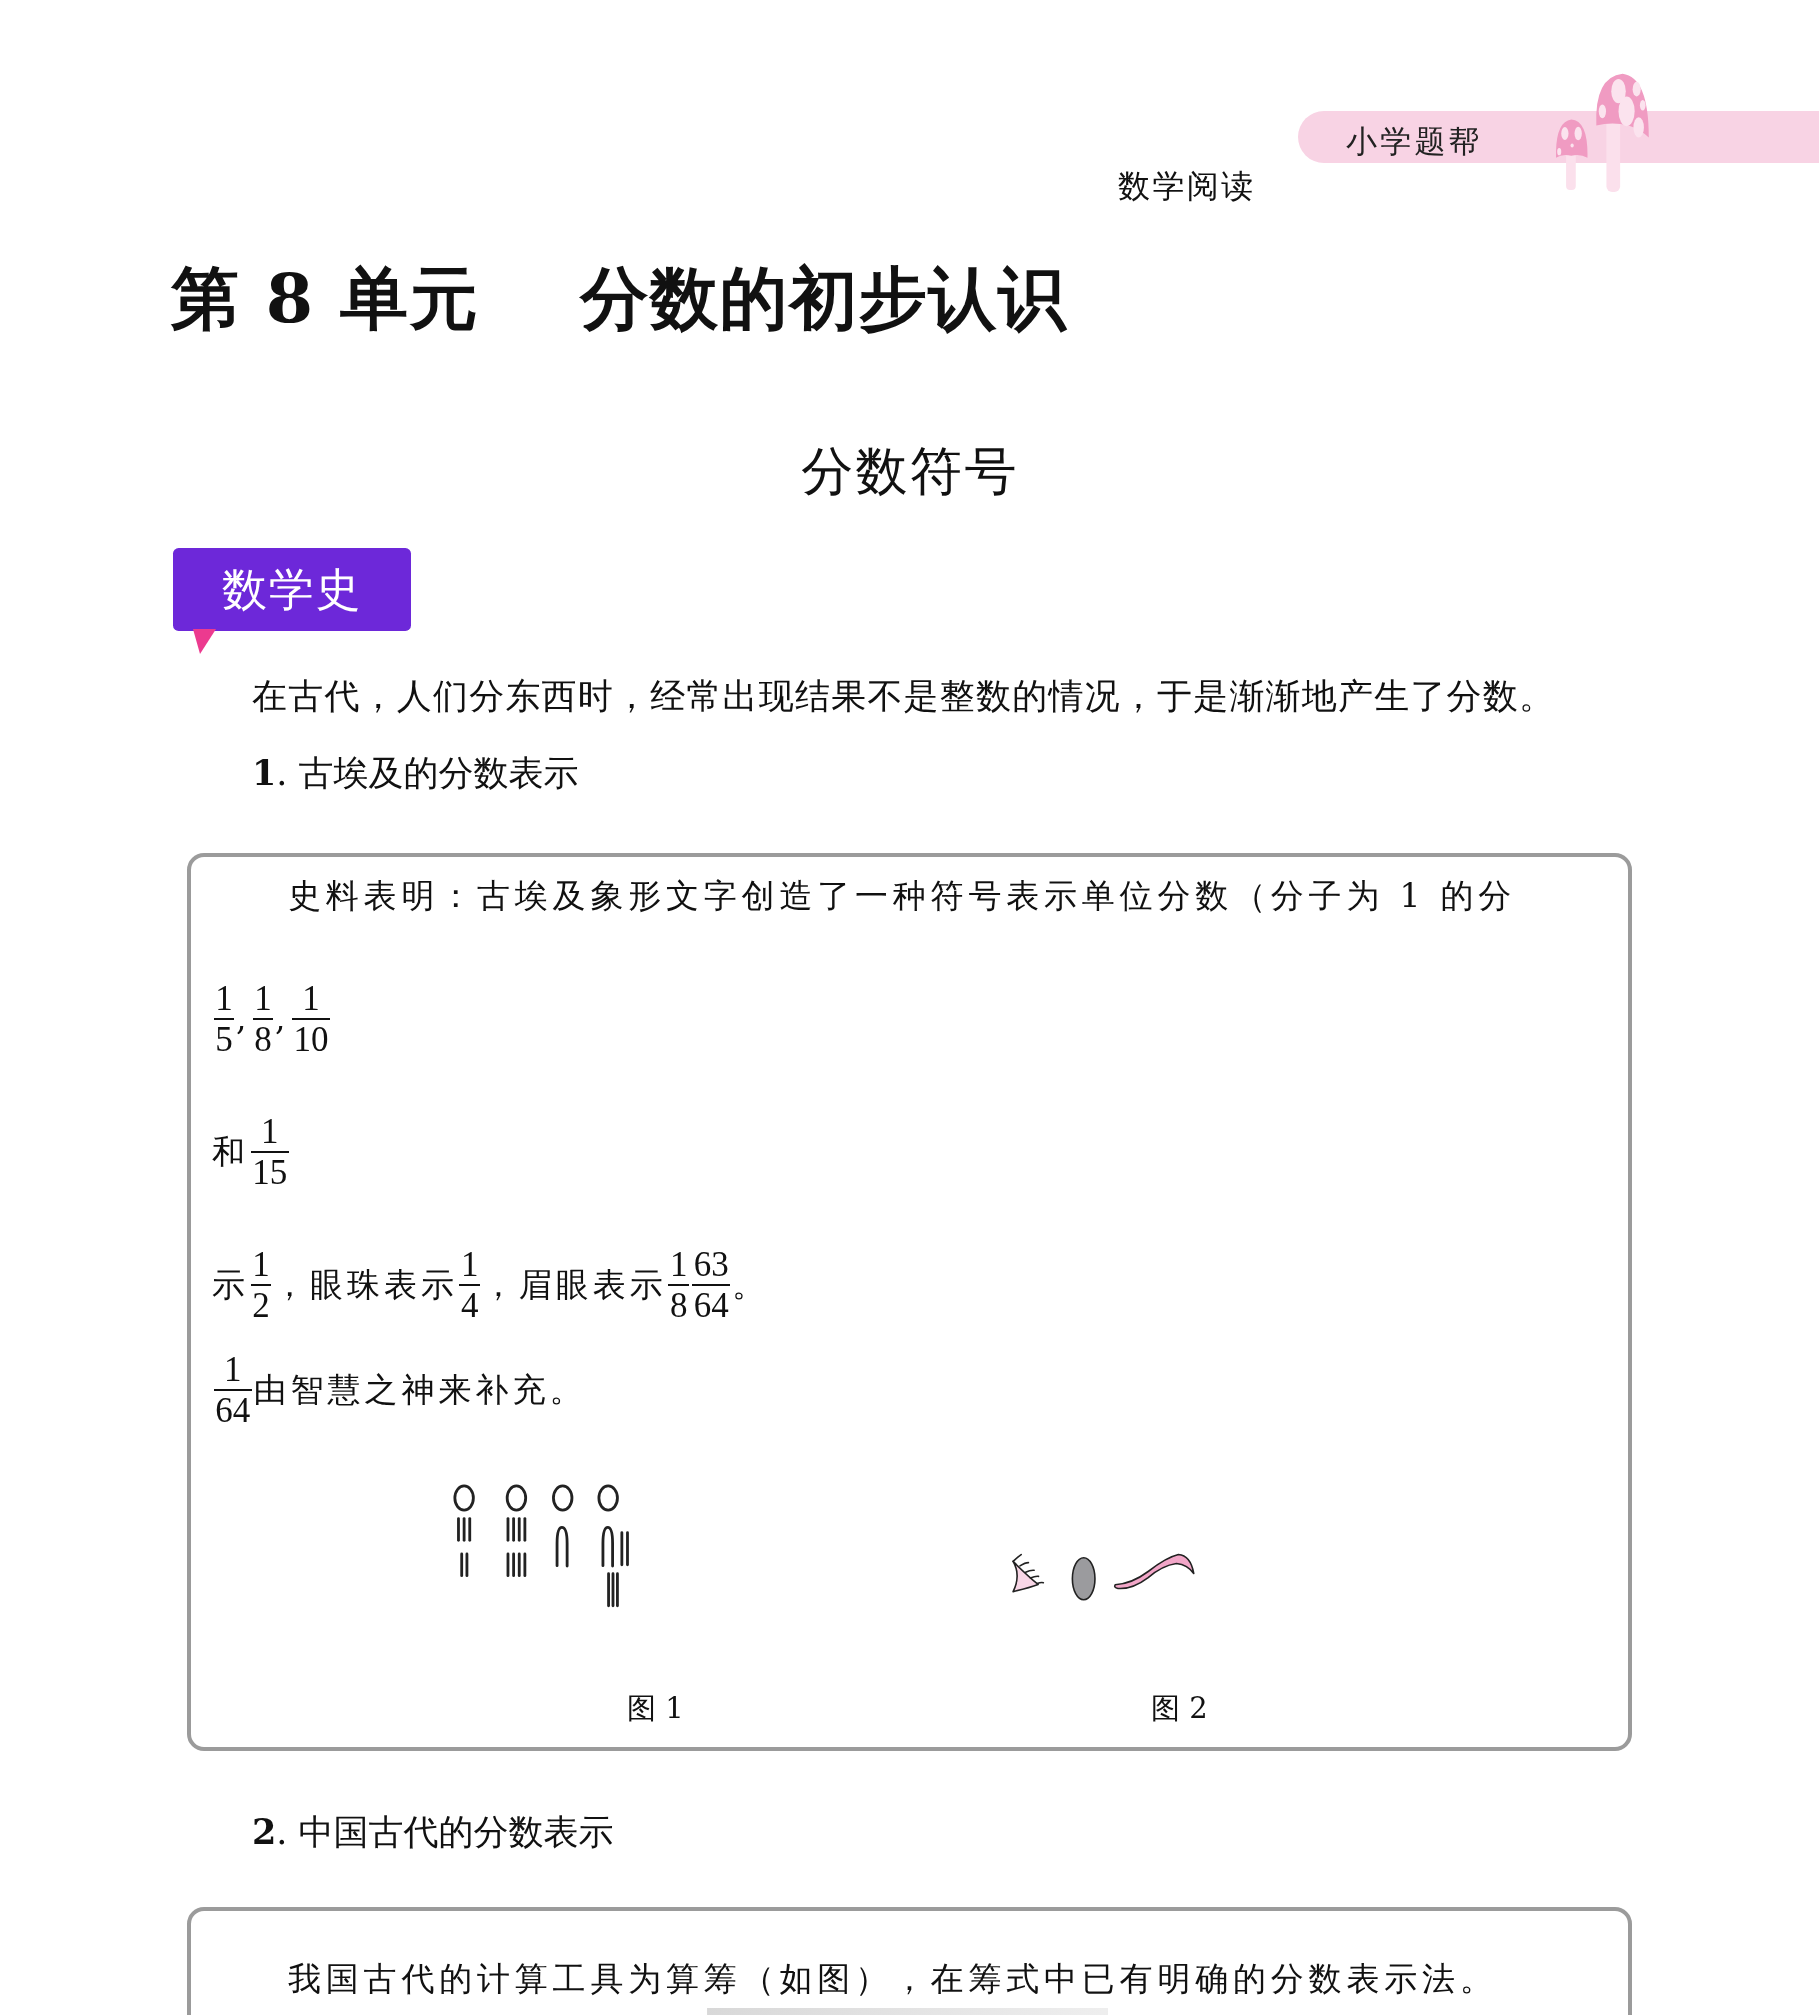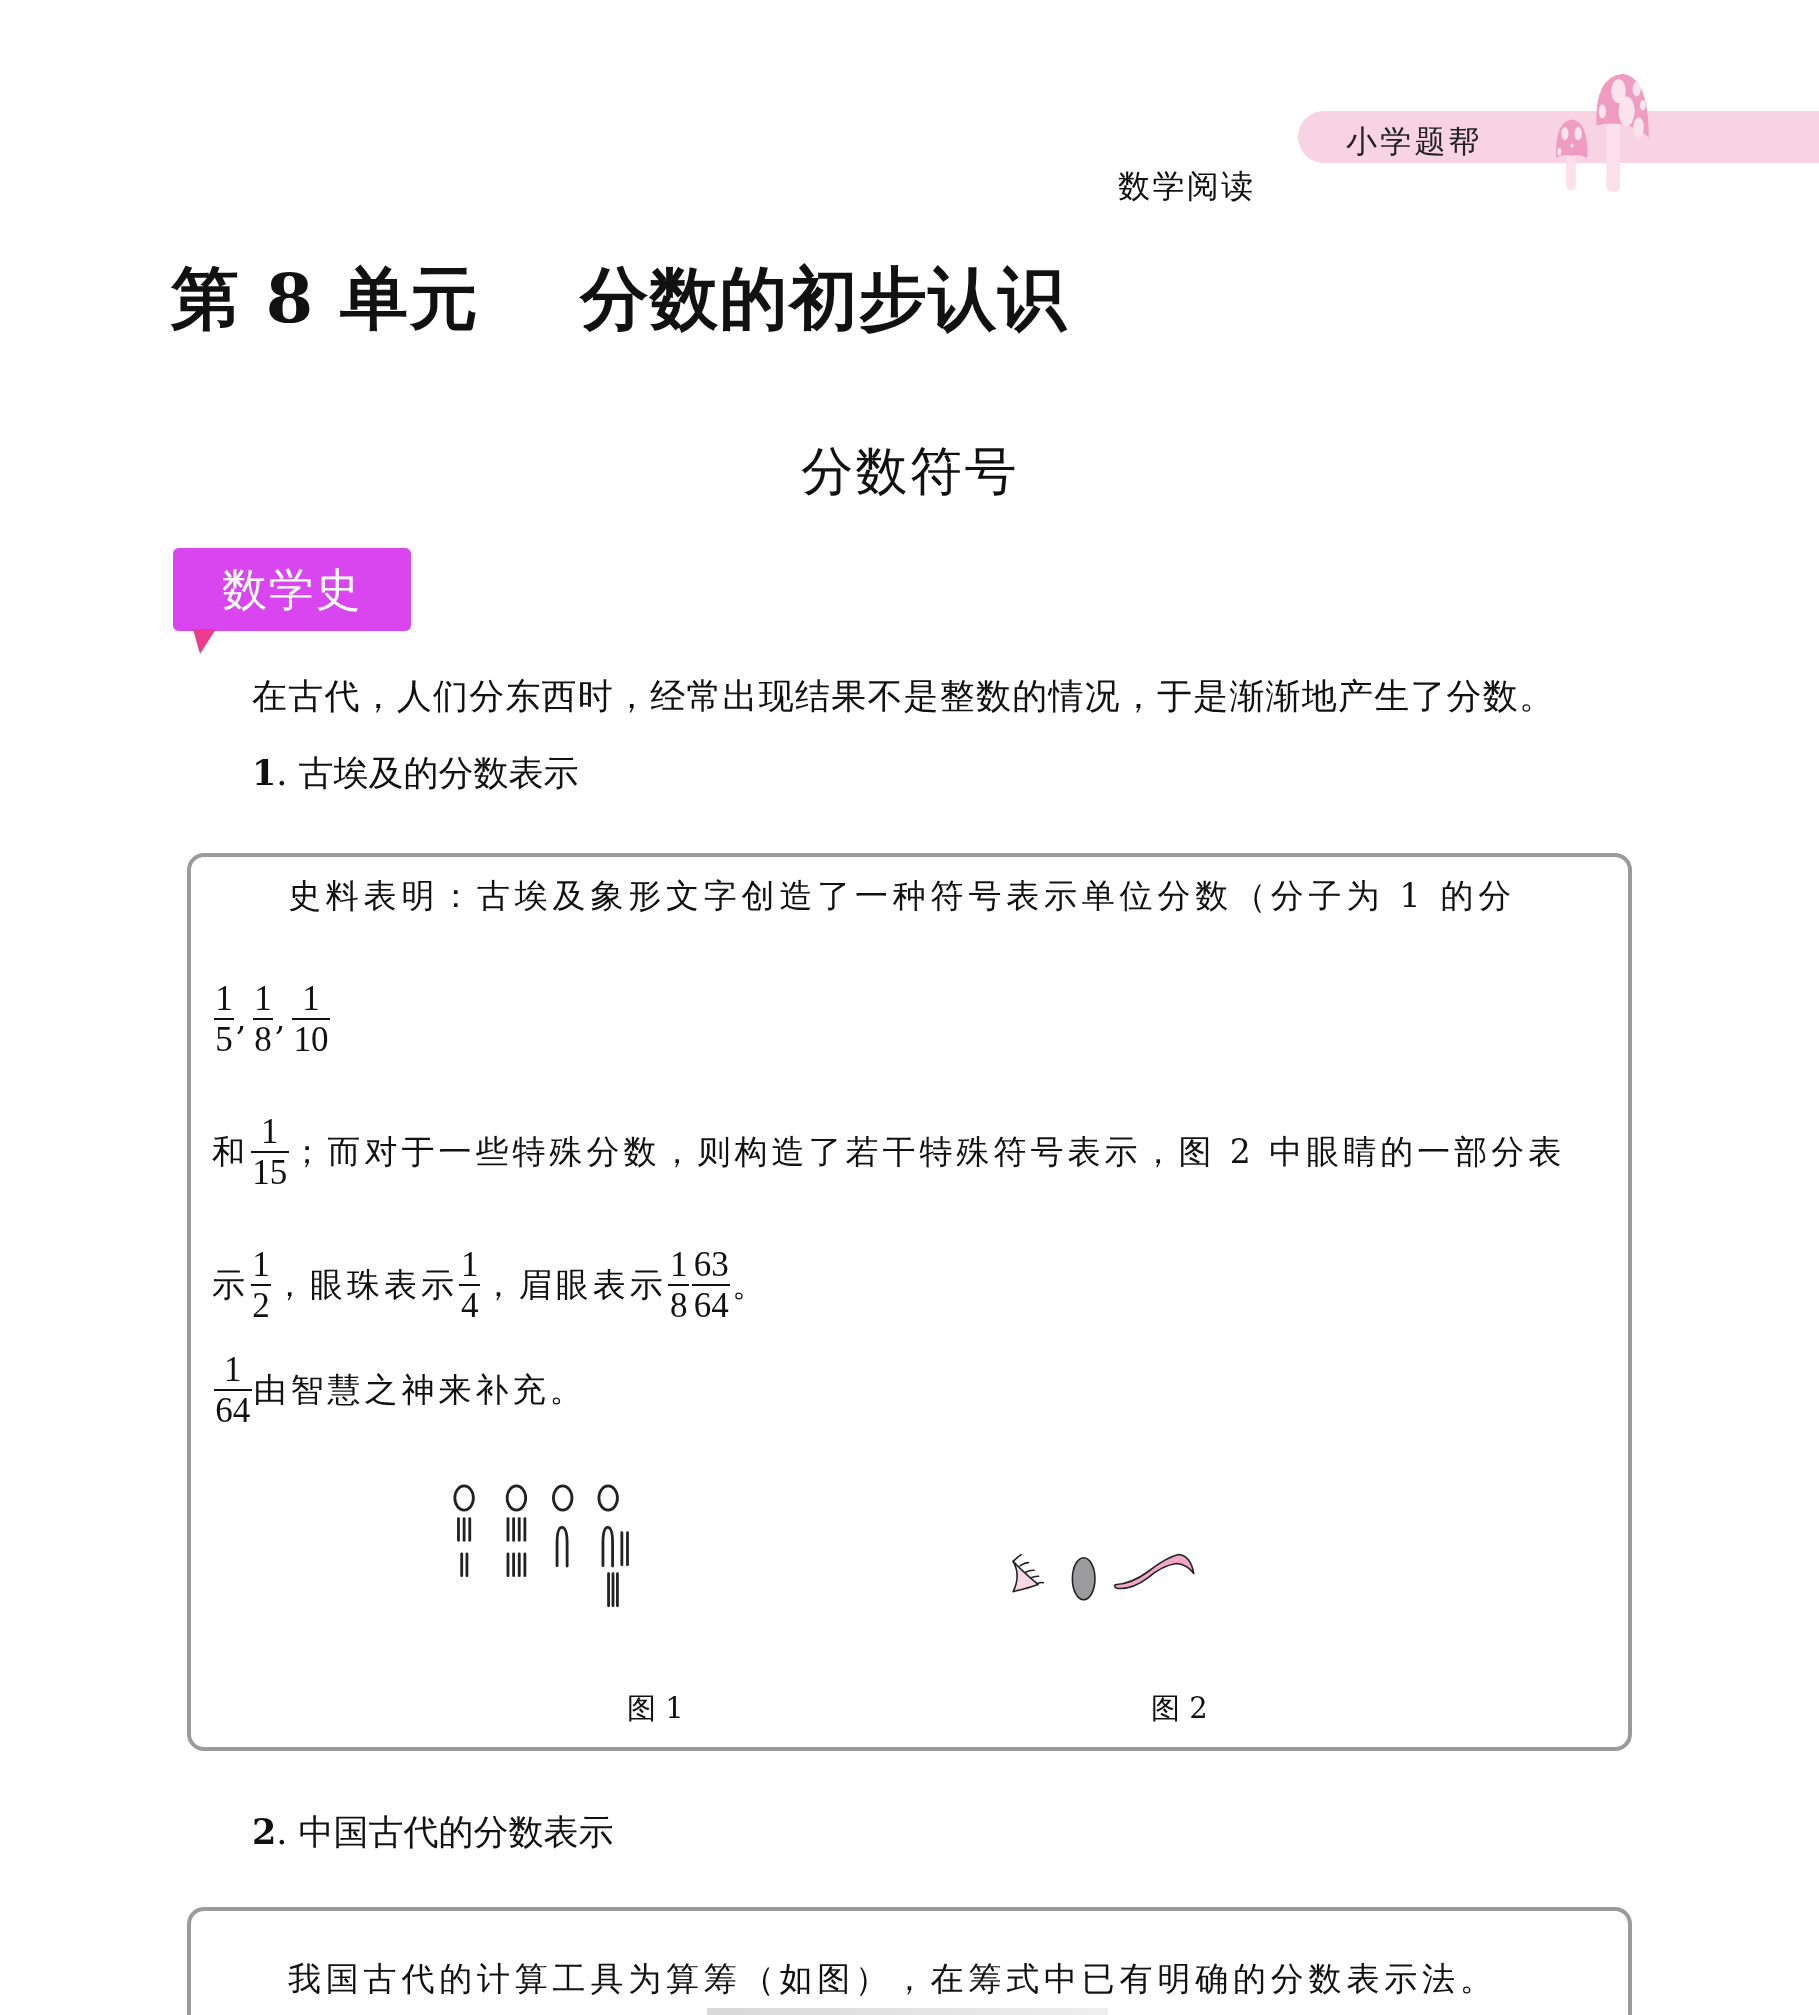--- a/index.html
+++ b/index.html
@@ -14,21 +14,21 @@
   .hdr-bar-text { left:1346px; top:121px; font-size:31px; letter-spacing:3.2px; font-family:"DejaVu Sans",sans-serif; color:#222; }
   .mushroom { position:absolute; }
 
   
   .unit-title { left:171px; top:254px; font-size:68px; font-weight:bold; letter-spacing:1.6px;
                 font-family:"DejaVu Serif",serif; white-space:pre; }
   .sub-title { left:0; width:1820px; top:437px; text-align:center; font-size:52px;
                font-family:"DejaVu Sans",sans-serif; letter-spacing:2.4px; box-sizing:border-box; }
 
   
-  .badge { left:173px; top:548px; width:238px; height:83px; background:#d946ef; border-radius:5.6px;
+  .badge { left:173px; top:548px; width:238px; height:83px; background:#6d28d9; border-radius:5.6px;
            color:#fff; font-family:"DejaVu Sans",sans-serif; font-size:45px; text-align:center; line-height:83px;
            letter-spacing:1.6px; }
   .badge-tail { left:193px; top:629px; width:0; height:0;
                 border-left:7.3px solid transparent; border-right:16px solid transparent;
                 border-top:25px solid #EC3A8F; }
 
   .para { font-size:35px; letter-spacing:1.2px; white-space:nowrap; }
   .heading { font-size:35px; white-space:nowrap; }
   .heading b { font-weight:bold; }
 
@@ -102,21 +102,21 @@
       <span class="bar"></span>
       <span class="den">10</span>
     </span>
 </div>
 
 <div class="line" style="left:212px;top:1116px;letter-spacing:4px;">
   <span>和</span><span class="frac">
       <span class="num">1</span>
       <span class="bar"></span>
       <span class="den">15</span>
-    </span><span>；而对于一些特殊分数，则构造了若干特殊符号表示，图 2 中眼睛的一部分表</span>
+    </span>
 </div>
 
 <div class="line" style="left:212px;top:1249px;letter-spacing:4px;">
   <span>示</span><span class="frac">
       <span class="num">1</span>
       <span class="bar"></span>
       <span class="den">2</span>
     </span><span>，眼珠表示</span><span class="frac">
       <span class="num">1</span>
       <span class="bar"></span>

